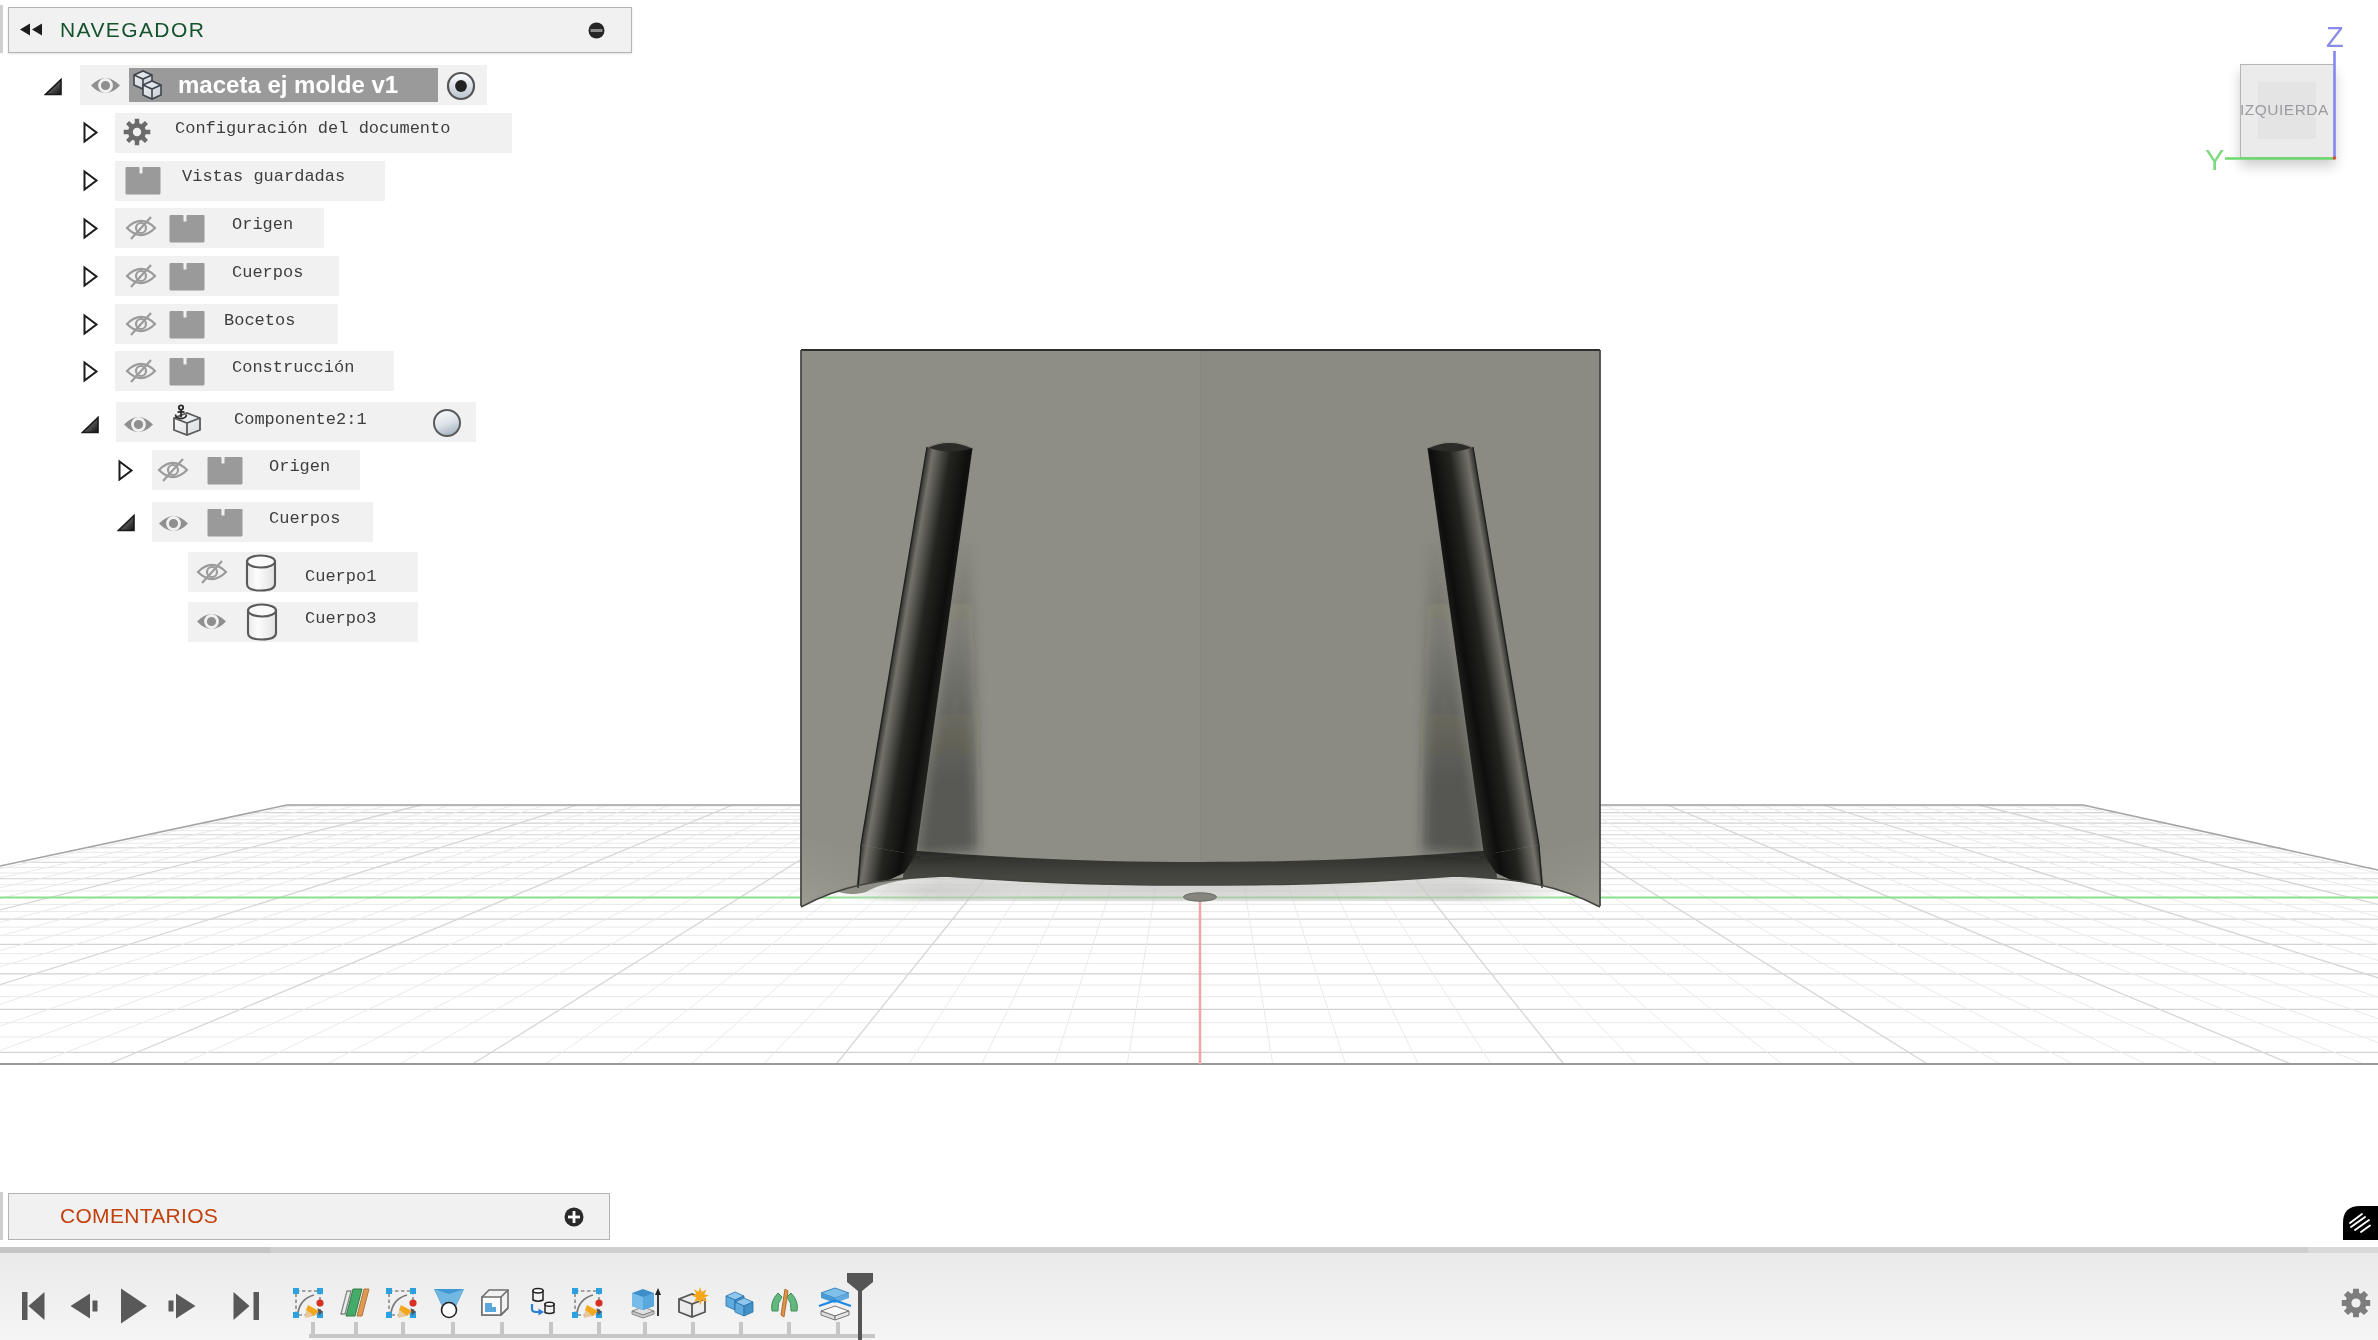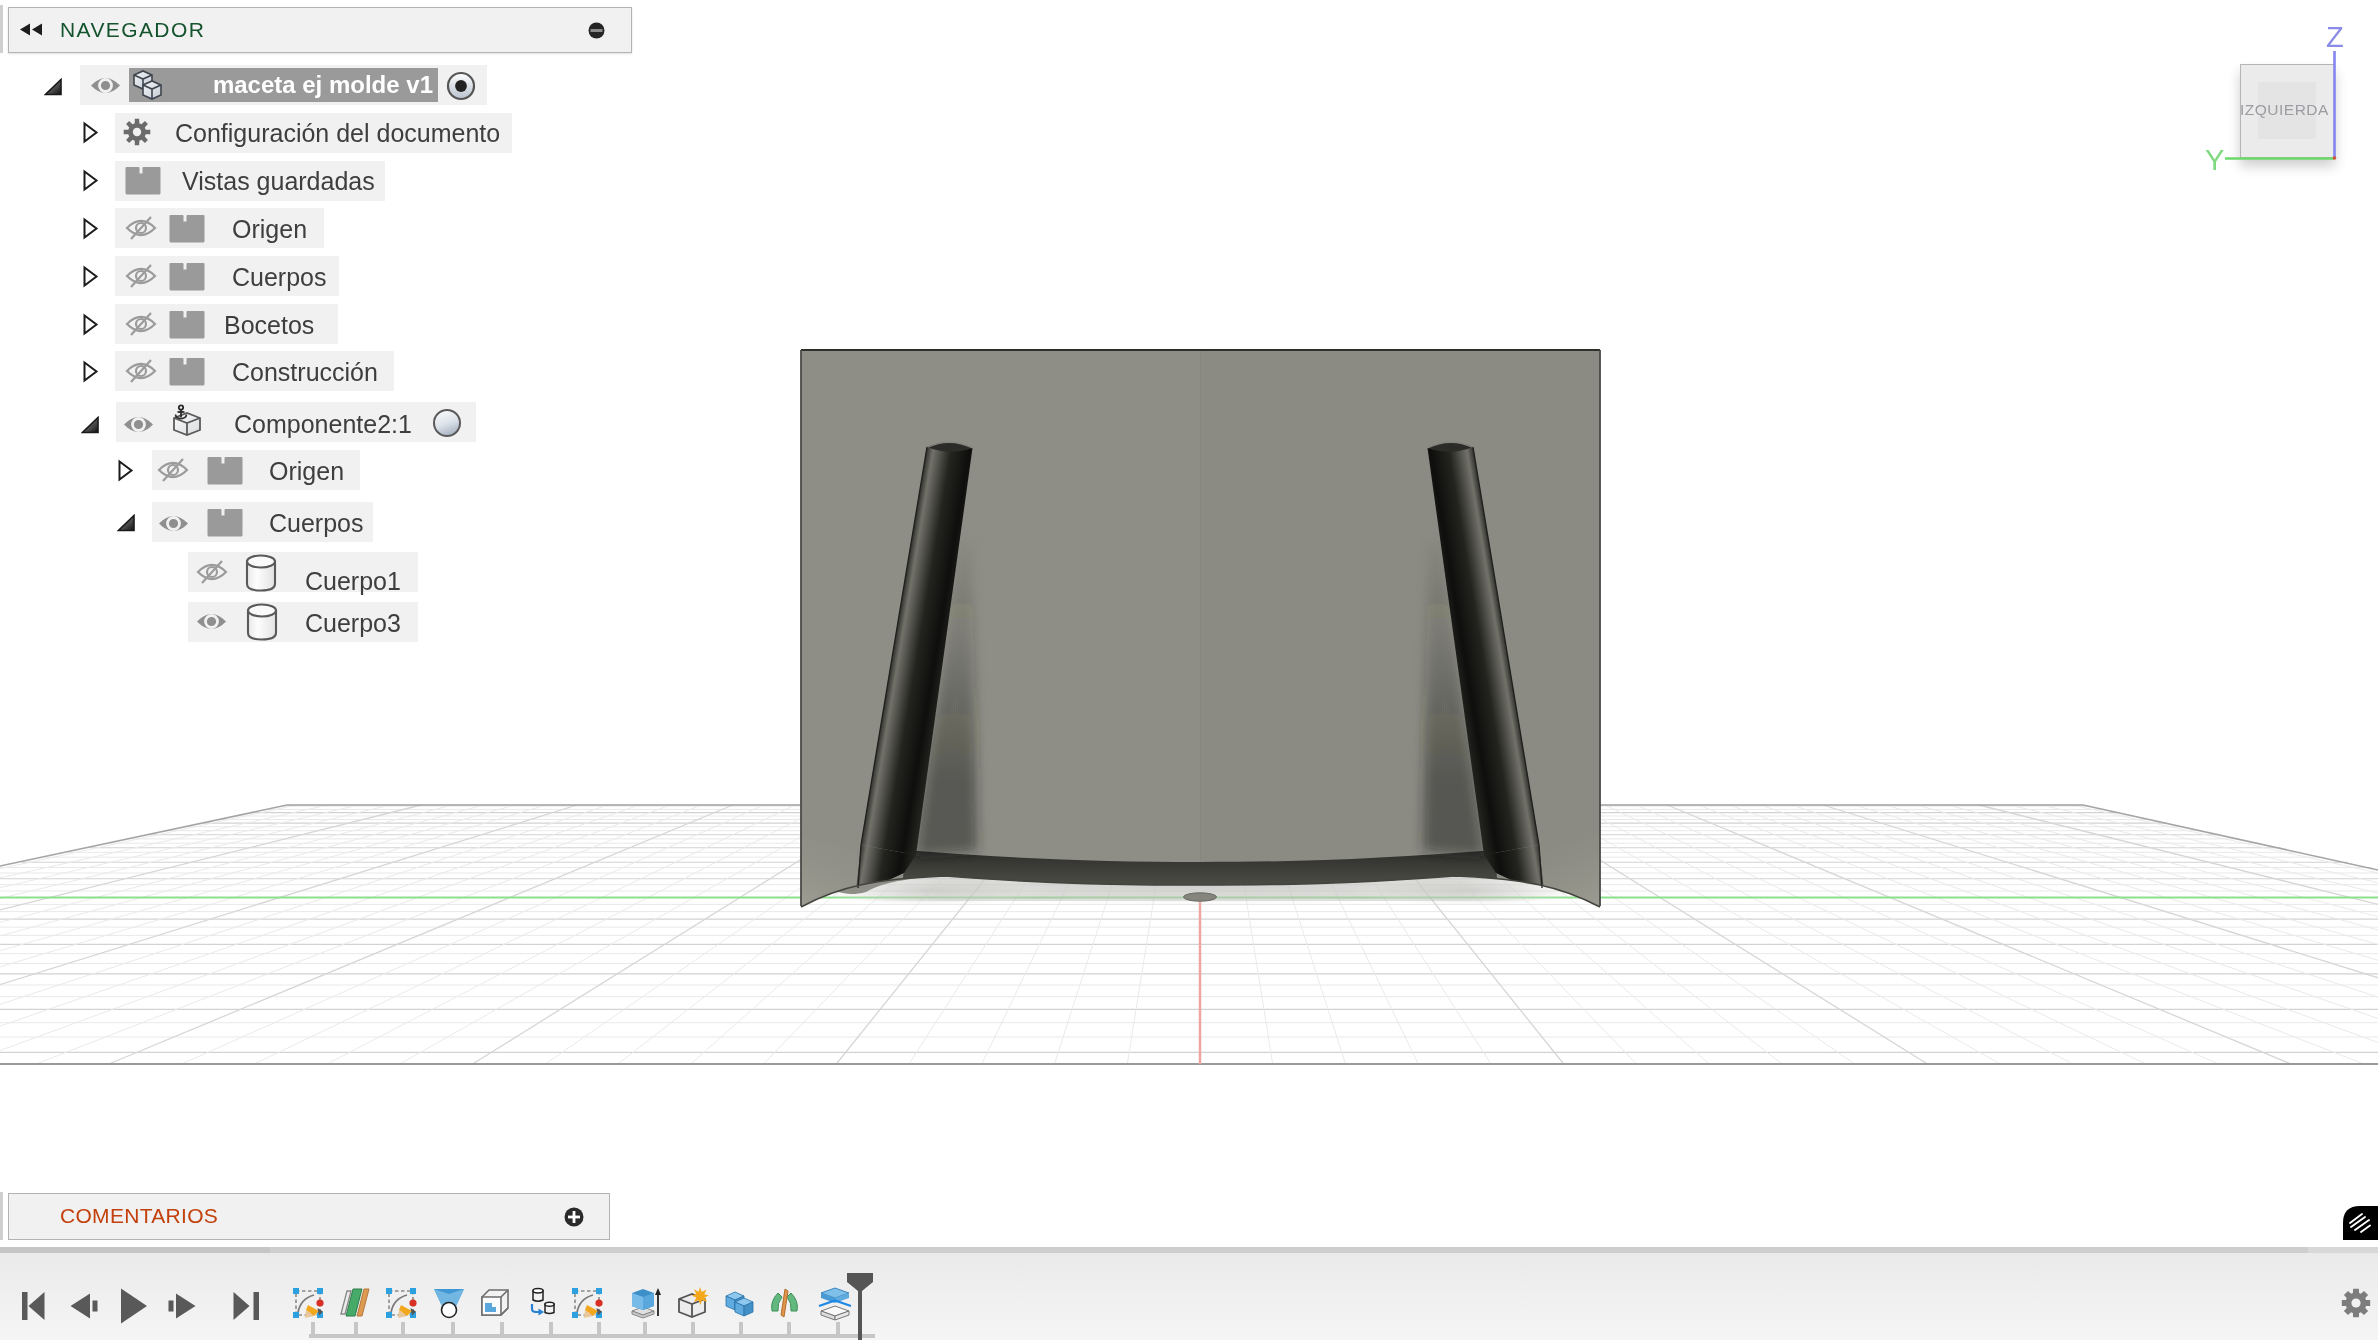--- a/index.html
+++ b/index.html
@@ -1,19 +1,19 @@
 <!DOCTYPE html>
 <html><head><meta charset="utf-8">
 <style>
 html,body{margin:0;padding:0;}
 body{width:2378px;height:1340px;overflow:hidden;position:relative;background:#fff;
  font-family:"Liberation Sans",sans-serif;-webkit-font-smoothing:antialiased;}
 .abs{position:absolute;}
 .rowbg{position:absolute;background:#f1f1f1;height:40px;}
-.rowtext{position:absolute;font-size:25px;color:#3e3e3e;white-space:nowrap;}
+.rowtext{position:absolute;font-size:17px;color:#3e3e3e;white-space:nowrap;font-family:Liberation Mono, monospace;}
 </style></head><body>
 
 <svg class="abs" style="left:0;top:0" width="2378" height="1340" viewBox="0 0 2378 1340">
 <defs>
  <filter id="blur6" x="-30%" y="-10%" width="160%" height="130%">
         <feGaussianBlur stdDeviation="6"></feGaussianBlur>
       </filter>
  <linearGradient id="haloL" gradientUnits="userSpaceOnUse" x1="0" y1="520" x2="0" y2="780">
    <stop offset="0" stop-color="#24241f" stop-opacity="0"></stop>
         <stop offset="0.45" stop-color="#24241f" stop-opacity="0.18"></stop>
@@ -254,21 +254,21 @@
         <stop offset="1" stop-color="#c3cbd4"></stop>
       </linearGradient>
     </defs>
 <g stroke="#3f454d" stroke-width="1.6" fill="url(#cc131)">
 <path d="M3 8 L12 4 L21 8 L21 18 L12 22 L3 18 Z"></path>
 <path d="M3 8 L12 12 L21 8 M12 12 L12 22" fill="none"></path>
 <path d="M12 18 L21 14 L30 18 L30 28 L21 32 L12 28 Z"></path>
 <path d="M12 18 L21 22 L30 18 M21 22 L21 32" fill="none"></path>
 </g>
 </svg>
-<div class="abs" style="left:178px;top:71px;width:255px;text-align:right;font-size:24px;font-weight:bold;color:#ffffff">maceta ej molde v1</div>
+<div class="abs" style="left:178px;top:71px;width:255px;text-align:left;font-size:24px;font-weight:bold;color:#ffffff">maceta ej molde v1</div>
 <svg class="abs" style="left:446px;top:71px" width="30" height="30" viewBox="0 0 30 30">
 <defs>
       <linearGradient id="rs446" x1="0" y1="0" x2="0" y2="1">
 <stop offset="0" stop-color="#ffffff"></stop>
         <stop offset="1" stop-color="#b8c2cf"></stop>
       </linearGradient>
     </defs>
 <circle cx="15" cy="15" r="13" fill="url(#rs446)" stroke="#555555" stroke-width="2.2"></circle>
 <circle cx="15" cy="15" r="5.9" fill="#222"></circle>
 </svg>

